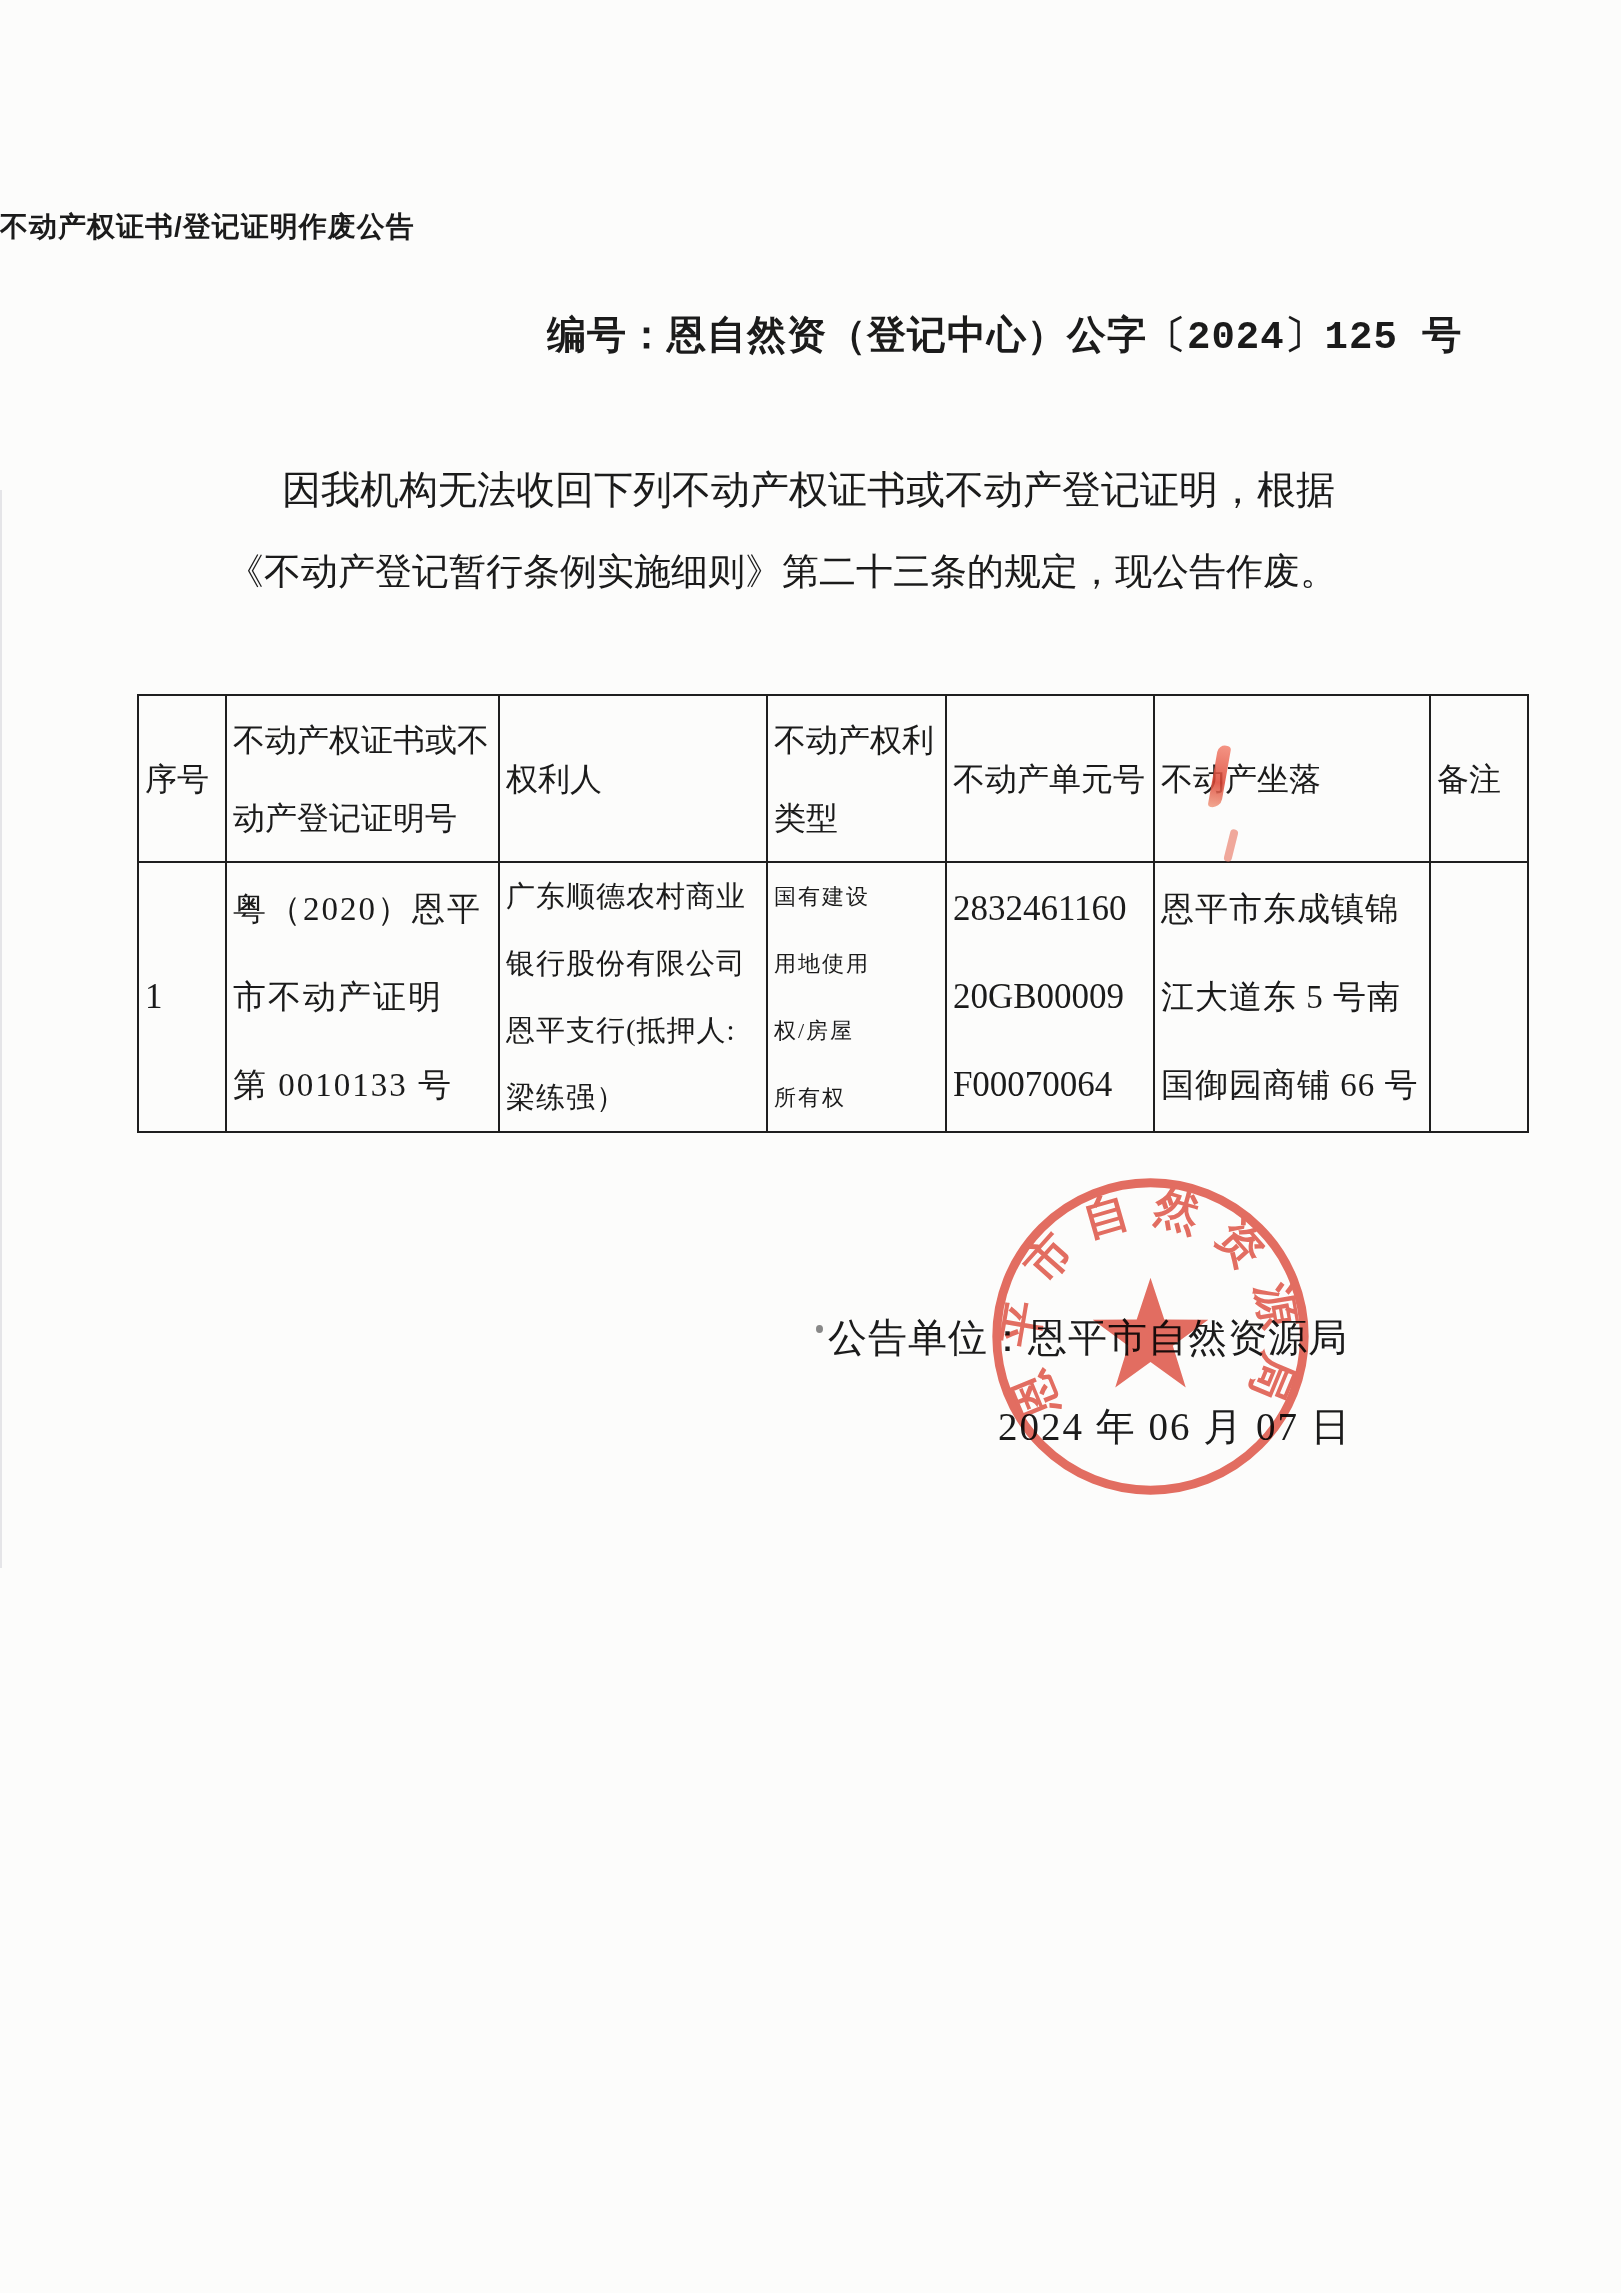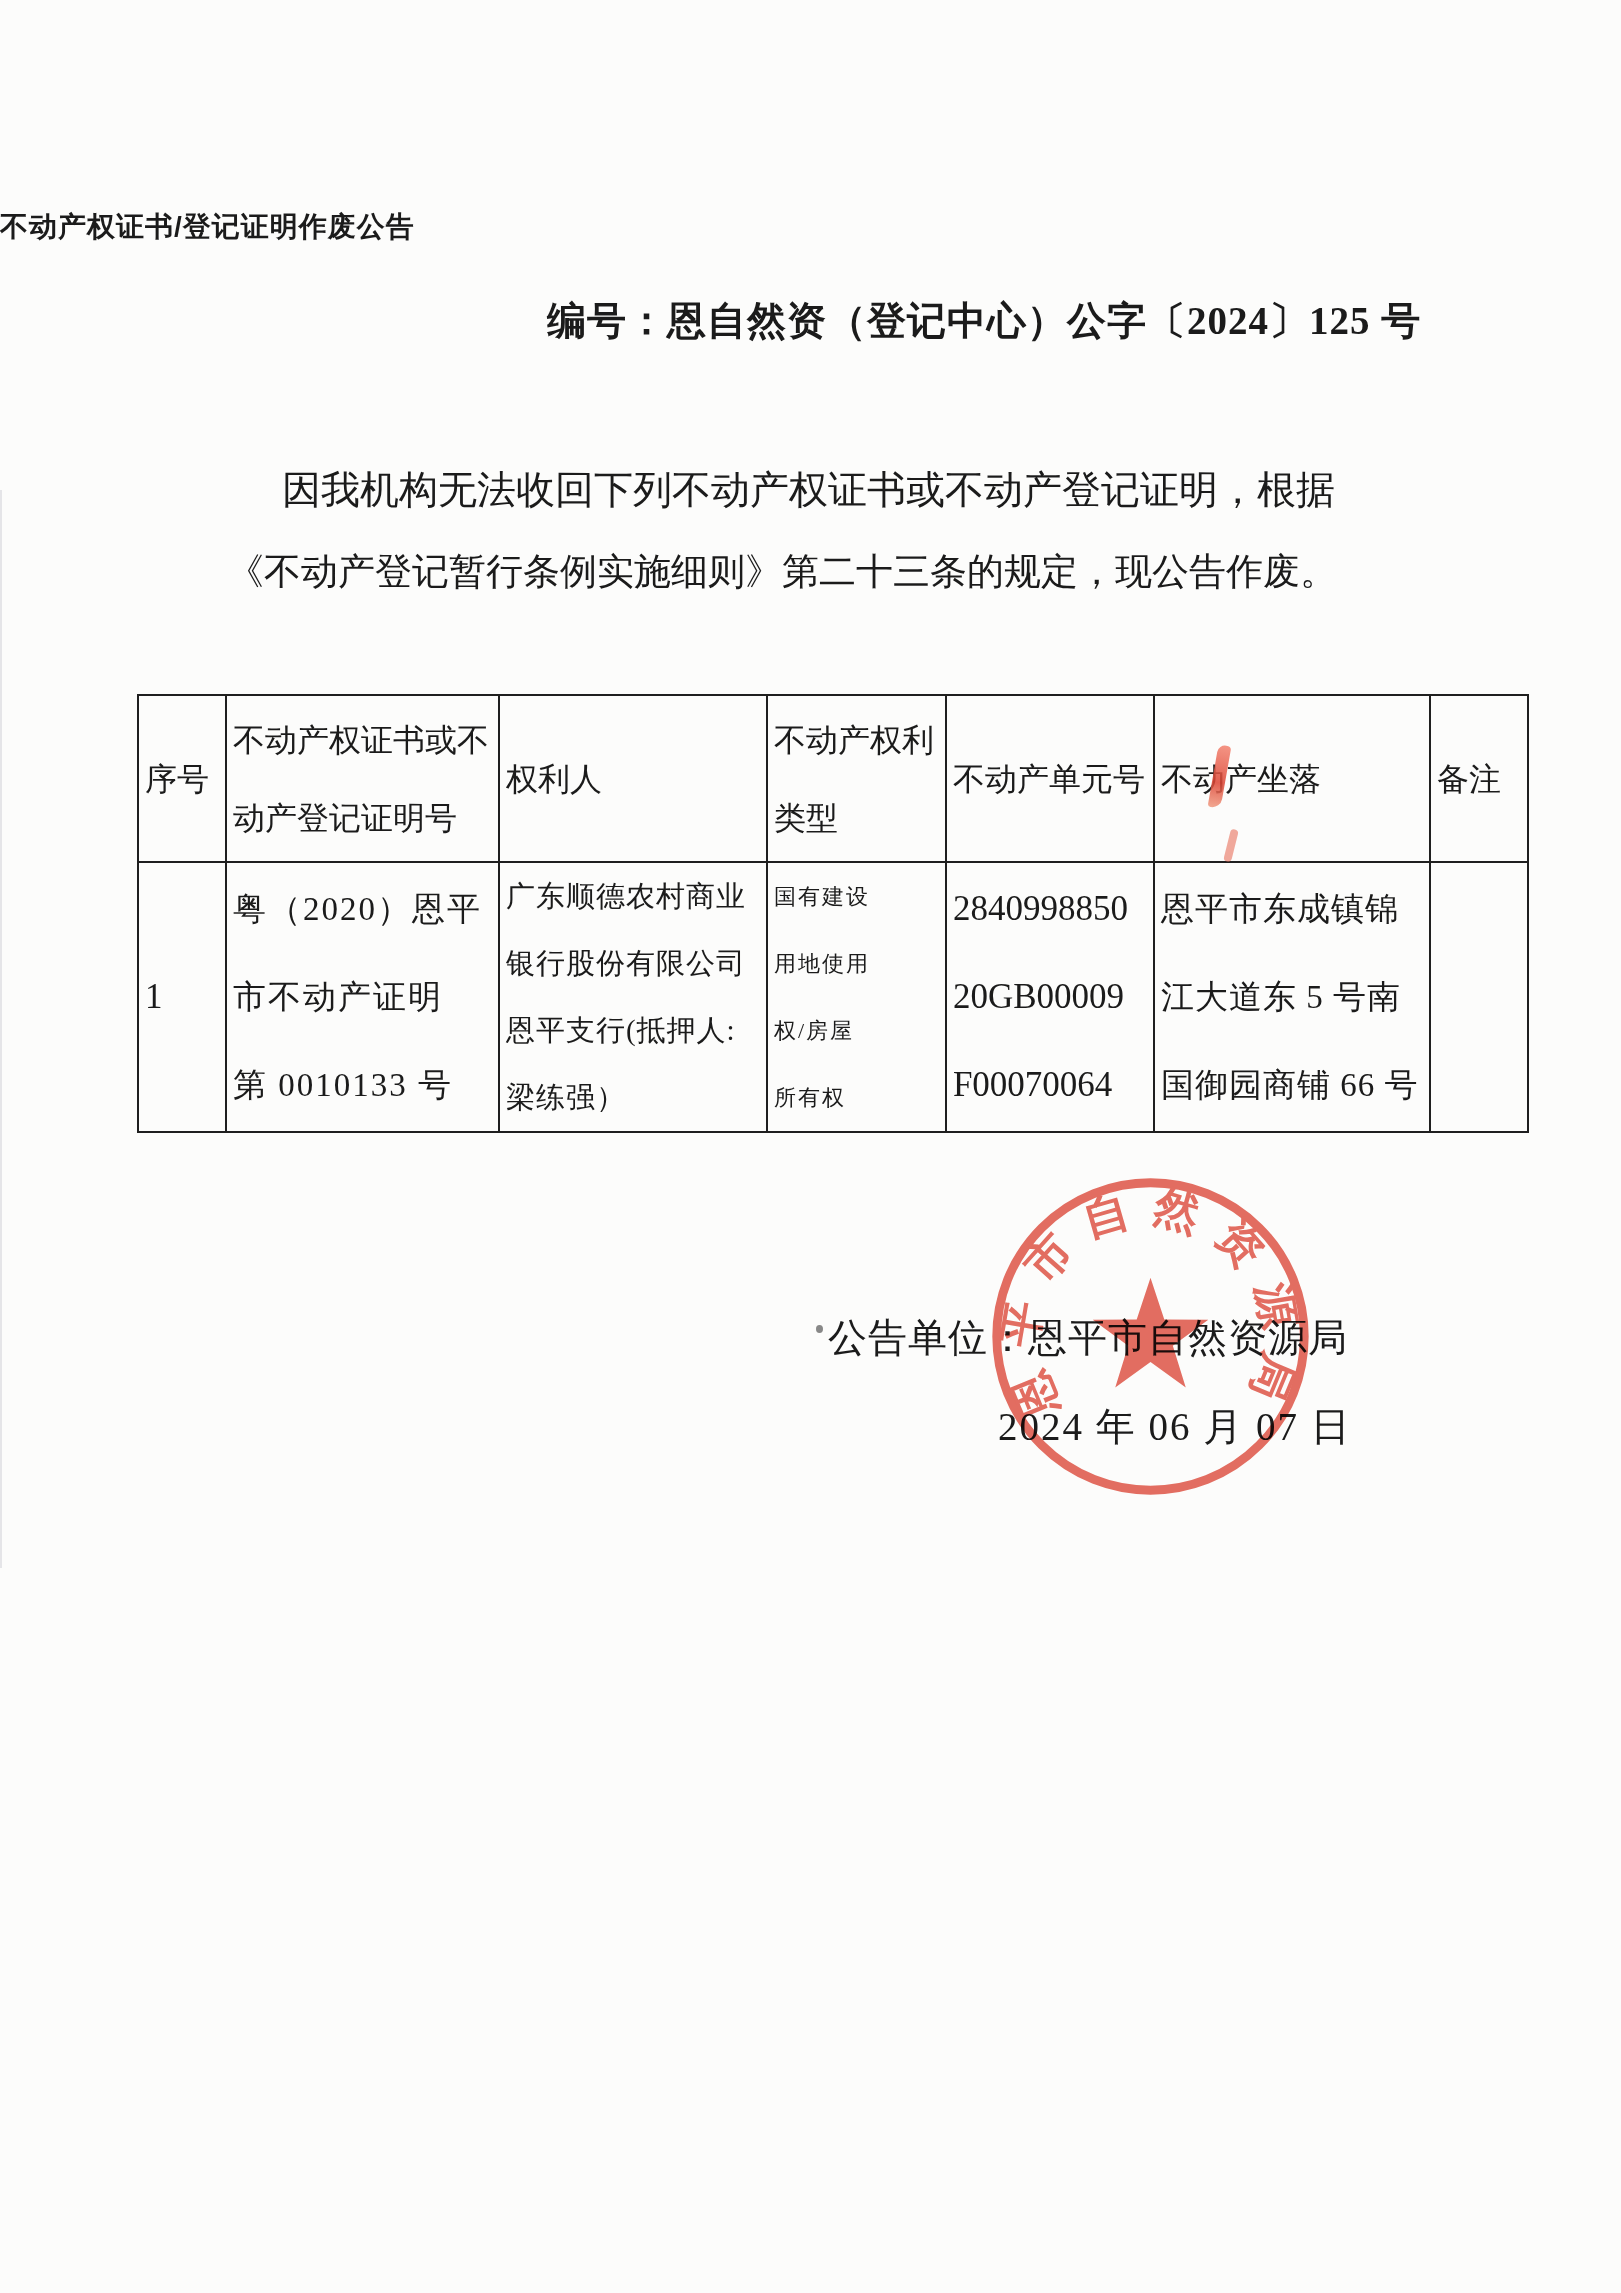--- a/index.html
+++ b/index.html
@@ -14,22 +14,22 @@
     position:absolute;left:0;top:490px;width:2px;height:1078px;
     background:#dcdcdf;opacity:.7;
   }
   .title{
     position:absolute;top:208px;left:0;width:1533px;
     text-align:left;
     font-family:"Liberation Sans","DejaVu Sans",sans-serif;
     font-weight:700;font-size:28px;letter-spacing:1px;
   }
   .doc-number{
-    position:absolute;top:294px;left:547px;
-    font-family:Liberation Serif, serif;
+    position:absolute;top:308px;left:547px;
+    font-family:Liberation Mono, monospace;
     font-weight:700;font-size:39px;letter-spacing:1px;
   }
   .para1{
     position:absolute;top:463px;left:282px;
     font-size:39px;letter-spacing:0;
   }
   .para2{
     position:absolute;top:547px;left:227px;
     font-size:37px;letter-spacing:0;
   }
@@ -123,21 +123,21 @@
 市不动产证明
 第 0010133 号</td>
       <td class="cell-holder">广东顺德农村商业
 银行股份有限公司
 恩平支行(抵押人:
 梁练强）</td>
       <td class="cell-type">国有建设
 用地使用
 权/房屋
 所有权</td>
-      <td class="cell-unit">2840998850
+      <td class="cell-unit">2832461160
 20GB00009
 F00070064</td>
       <td class="cell-loc">恩平市东成镇锦
 江大道东 5 号南
 国御园商铺 66 号</td>
       <td class="cell-remark"></td>
     </tr>
   </tbody>
 </table>
 

